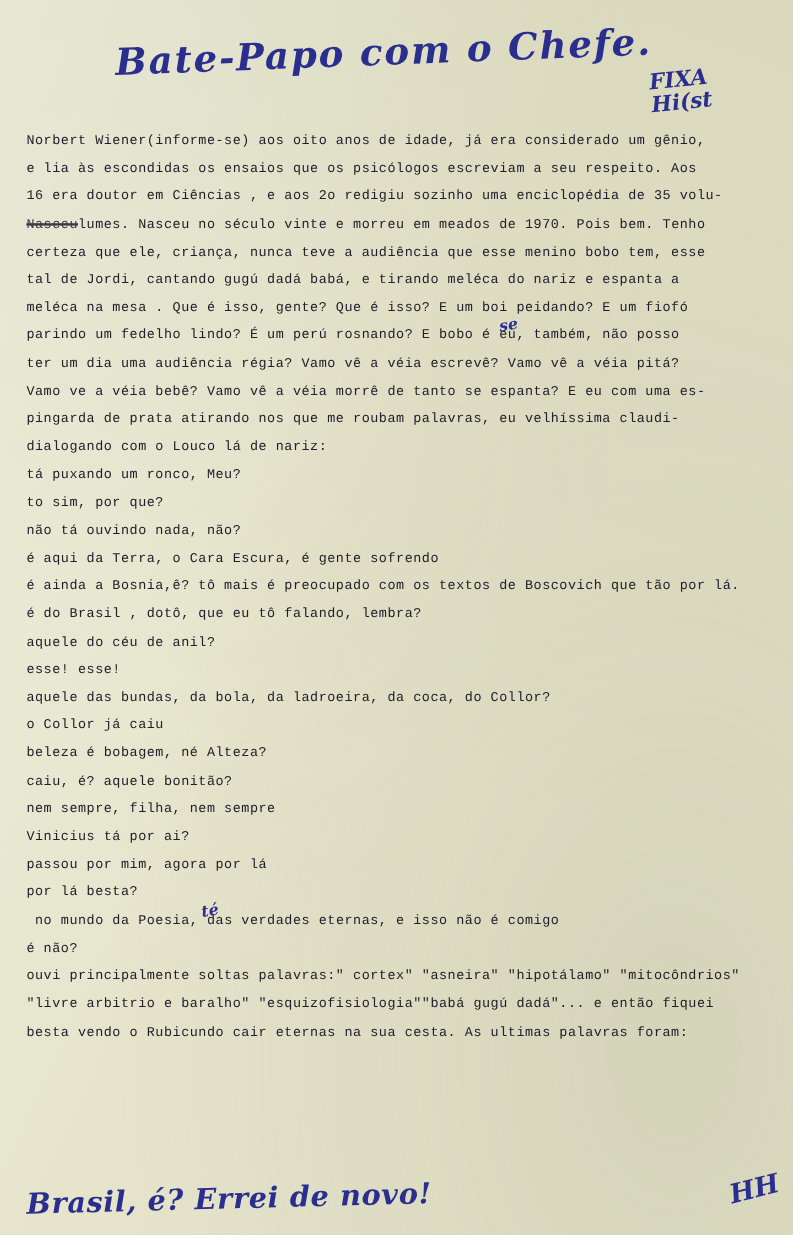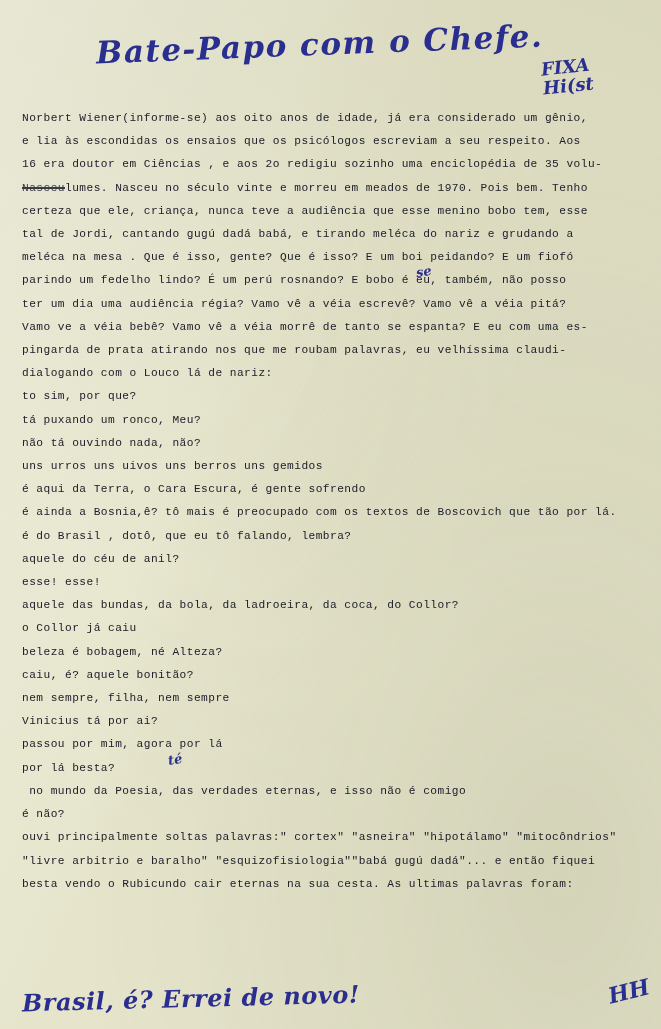--- a/index.html
+++ b/index.html
@@ -111,31 +111,30 @@
   <div class="handwriting" id="hw-title">Bate-Papo com o Chefe.</div>
   <div class="handwriting" id="hw-fixa">FIXA
 Hi(st</div>
 
   <div class="body-text">
     <div class="line">Norbert Wiener(informe-se) aos oito anos de idade, já era considerado um gênio,</div>
     <div class="line">e lia às escondidas os ensaios que os psicólogos escreviam a seu respeito. Aos</div>
     <div class="line">16 era doutor em Ciências , e aos 2o redigiu sozinho uma enciclopédia de 35 volu-</div>
     <div class="line"><span class="strike">Nasceu</span><span>lumes. Nasceu no século vinte e morreu em meados de 1970. Pois bem. Tenho</span></div>
     <div class="line">certeza que ele, criança, nunca teve a audiência que esse menino bobo tem, esse</div>
-    <div class="line">tal de Jordi, cantando gugú dadá babá, e tirando meléca do nariz e grudando a</div>
+    <div class="line">tal de Jordi, cantando gugú dadá babá, e tirando meléca do nariz e espanta a</div>
     <div class="line">meléca na mesa . Que é isso, gente? Que é isso? E um boi peidando? E um fiofó</div>
     <div class="line">parindo um fedelho lindo? É um perú rosnando? E bobo é eu, também, não posso</div>
     <div class="line">ter um dia uma audiência régia? Vamo vê a véia escrevê? Vamo vê a véia pitá?</div>
     <div class="line">Vamo ve a véia bebê? Vamo vê a véia morrê de tanto se espanta? E eu com uma es-</div>
     <div class="line">pingarda de prata atirando nos que me roubam palavras, eu velhíssima claudi-</div>
     <div class="line">dialogando com o Louco lá de nariz:</div>
+    <div class="line">tá puxando um ronco, Meu?</div>
     <div class="line">to sim, por que?</div>
-    <div class="line">tá puxando um ronco, Meu?</div>
     <div class="line">não tá ouvindo nada, não?</div>
-    <div class="line">uns urros uns uivos uns berros uns gemidos</div>
     <div class="line">é aqui da Terra, o Cara Escura, é gente sofrendo</div>
     <div class="line">é ainda a Bosnia,ê? tô mais é preocupado com os textos de Boscovich que tão por lá.</div>
     <div class="line">é do Brasil , dotô, que eu tô falando, lembra?</div>
     <div class="line">aquele do céu de anil?</div>
     <div class="line">esse! esse!</div>
     <div class="line">aquele das bundas, da bola, da ladroeira, da coca, do Collor?</div>
     <div class="line">o Collor já caiu</div>
     <div class="line">beleza é bobagem, né Alteza?</div>
     <div class="line">caiu, é? aquele bonitão?</div>
     <div class="line">nem sempre, filha, nem sempre</div>

